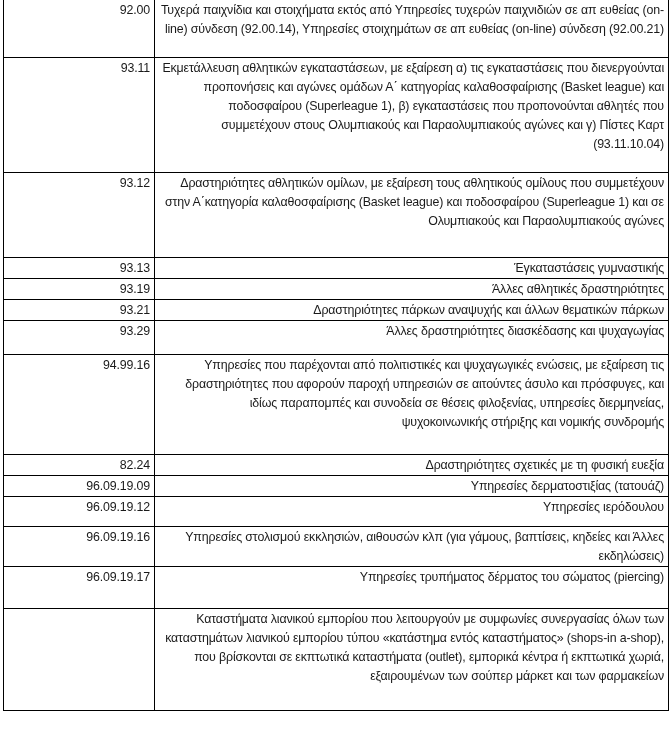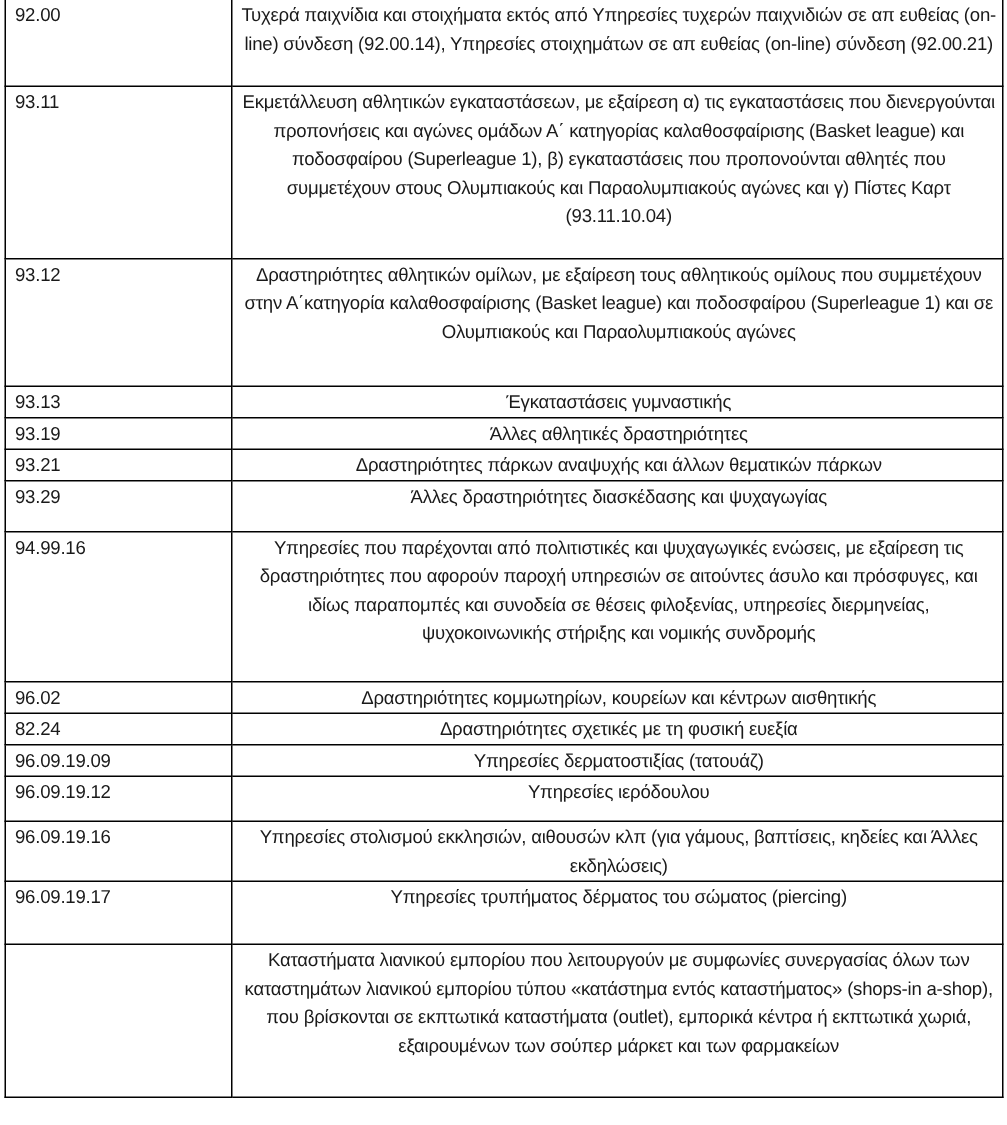--- a/index.html
+++ b/index.html
@@ -13,22 +13,22 @@
       font-size: 12.4px;
       color: #1a1a1a;
       line-height: 19px;
       letter-spacing: -0.15px;
     }
     table.kad td {
       border: 1.3px solid #000;
       vertical-align: top;
       padding: 1px 4px 0 6px;
     }
-    td.code { width: 140px; text-align: left; }
-    td.desc { text-align: center; }
+    td.code { width: 140px; text-align: right; }
+    td.desc { text-align: right; }
   </style>
 </head>
 <body>
 
 <table class="kad">
   <tbody>
     <tr style="height:58px">
       <td class="code">92.00</td>
       <td class="desc">Τυχερά παιχνίδια και στοιχήματα εκτός από Υπηρεσίες τυχερών παιχνιδιών σε απ ευθείας (on-line) σύνδεση (92.00.14), Υπηρεσίες στοιχημάτων σε απ ευθείας (on-line) σύνδεση (92.00.21)</td>
     </tr>
@@ -54,24 +54,20 @@
     </tr>
     <tr style="height:34px">
       <td class="code">93.29</td>
       <td class="desc">Άλλες δραστηριότητες διασκέδασης και ψυχαγωγίας</td>
     </tr>
     <tr style="height:100px">
       <td class="code">94.99.16</td>
       <td class="desc">Υπηρεσίες που παρέχονται από πολιτιστικές και ψυχαγωγικές ενώσεις, με εξαίρεση τις δραστηριότητες που αφορούν παροχή υπηρεσιών σε αιτούντες άσυλο και πρόσφυγες, και ιδίως παραπομπές και συνοδεία σε θέσεις φιλοξενίας, υπηρεσίες διερμηνείας, ψυχοκοινωνικής στήριξης και νομικής συνδρομής</td>
     </tr>
     <tr style="height:21px">
-      <td class="code">96.02</td>
-      <td class="desc">Δραστηριότητες κομμωτηρίων, κουρείων και κέντρων αισθητικής</td>
-    </tr>
-    <tr style="height:21px">
       <td class="code">82.24</td>
       <td class="desc">Δραστηριότητες σχετικές με τη φυσική ευεξία</td>
     </tr>
     <tr style="height:21px">
       <td class="code">96.09.19.09</td>
       <td class="desc">Υπηρεσίες δερματοστιξίας (τατουάζ)</td>
     </tr>
     <tr style="height:30px">
       <td class="code">96.09.19.12</td>
       <td class="desc">Υπηρεσίες ιερόδουλου</td>

